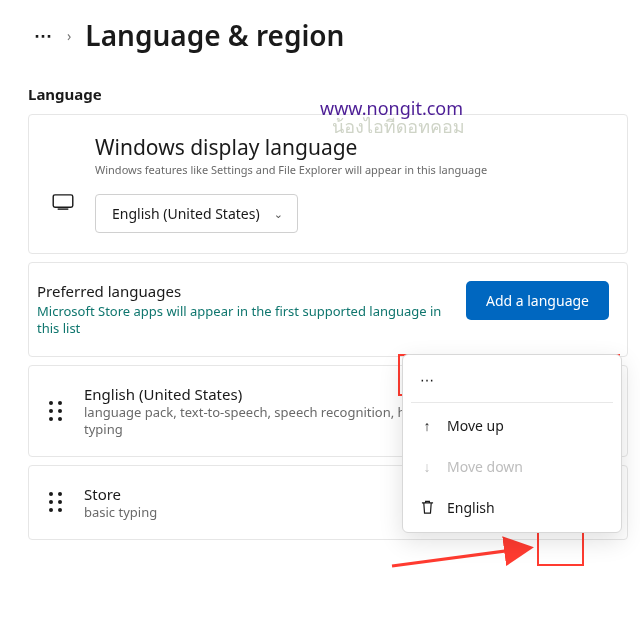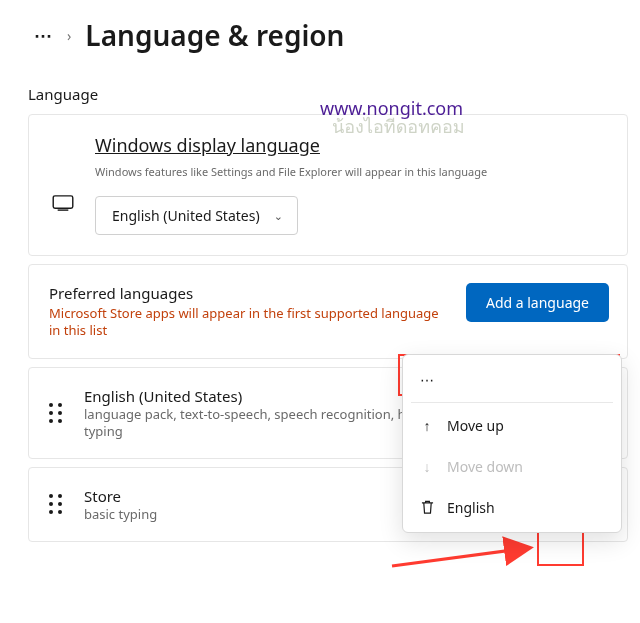--- a/index.html
+++ b/index.html
@@ -3,39 +3,39 @@
 <meta charset="utf-8">
 <style>
   * { box-sizing: border-box; margin: 0; padding: 0; font-family: "Segoe UI", -apple-system, system-ui, sans-serif; }
   body { background: #ffffff; width: 640px; height: 623px; overflow: hidden; position: relative; color: #1a1a1a; }
 
   .breadcrumb { display: flex; align-items: center; gap: 14px; padding: 16px 28px 8px 34px; }
   .breadcrumb .dots { font-size: 18px; font-weight: 700; letter-spacing: 1px; color: #1a1a1a; }
   .breadcrumb .chev { font-size: 14px; color: #767676; }
   .breadcrumb .title { font-size: 28px; font-weight: 600; }
 
-  .section-label { font-size: 15px; font-weight: 400; padding: 22px 0 10px 28px; }
+  .section-label { font-size: 15px; font-weight: 700; padding: 22px 0 10px 28px; }
 
   .card { border: 1px solid #e6e6e6; border-radius: 4px; margin: 0 12px 8px 28px; background: #fff; }
 
   
   .dlcard { padding: 18px 20px 20px 20px; display: flex; gap: 18px; }
   .dlcard .iconcol { width:28px; display:flex; align-items:center; justify-content:center; padding-top:38px;}
   .dlcard .iconcol svg { width:22px; height:16px; }
   .dlcard .body { flex:1; }
-  .dlcard .body .ttl { font-size:18px; font-weight:400; margin-bottom:8px;text-decoration:underline;}
+  .dlcard .body .ttl { font-size:21px; font-weight:400; margin-bottom:2px;}
   .dlcard .body .sub { font-size:11px; color:#6a6a6a; line-height:1.35; margin-bottom:16px;}
   .combo { display:inline-flex; align-items:center; gap:14px; border:1px solid #d0d0d0; border-radius:4px; padding:9px 14px 9px 16px; font-size:14px; background:#fff; cursor:pointer;}
   .combo .chv { font-size:11px; color:#555; }
 
   
-  .plcard { padding: 18px 18px 18px 20px; display:flex; align-items:flex-start; gap:16px;}
+  .plcard { padding: 18px 18px 18px 8px; display:flex; align-items:flex-start; gap:16px;}
   .plcard .txt { flex:1; }
   .plcard .txt .ttl { font-size:15px; margin-bottom:2px;}
-  .plcard .txt .sub { font-size:13px; color:#c2410c; line-height:1.35;}
+  .plcard .txt .sub { font-size:13px; color:#0f766e; line-height:1.35;}
   .addbtn { background:#0067c0; color:#fff; border:none; border-radius:5px; padding:10px 20px; font-size:14px; cursor:pointer; white-space:nowrap;}
 
   
   .langrow { padding:18px 18px 18px 20px; display:flex; align-items:center; gap:22px;}
   .drag { display:grid; grid-template-columns:repeat(2,4px); grid-auto-rows:4px; gap:4px 5px; cursor:grab;}
   .drag span { width:4px; height:4px; background:#1a1a1a; border-radius:50%; display:block;}
   .langrow .txt { flex:1; }
   .langrow .txt .name { font-size:15px;}
   .langrow .txt .feat { font-size:13px; color:#6a6a6a; line-height:1.3;}
   .morebtn { border:1px solid #d7d7d7; border-radius:4px; background:#fff; padding:6px 9px; cursor:pointer; font-size:16px; font-weight:700; letter-spacing:1px; color:#1a1a1a;}

